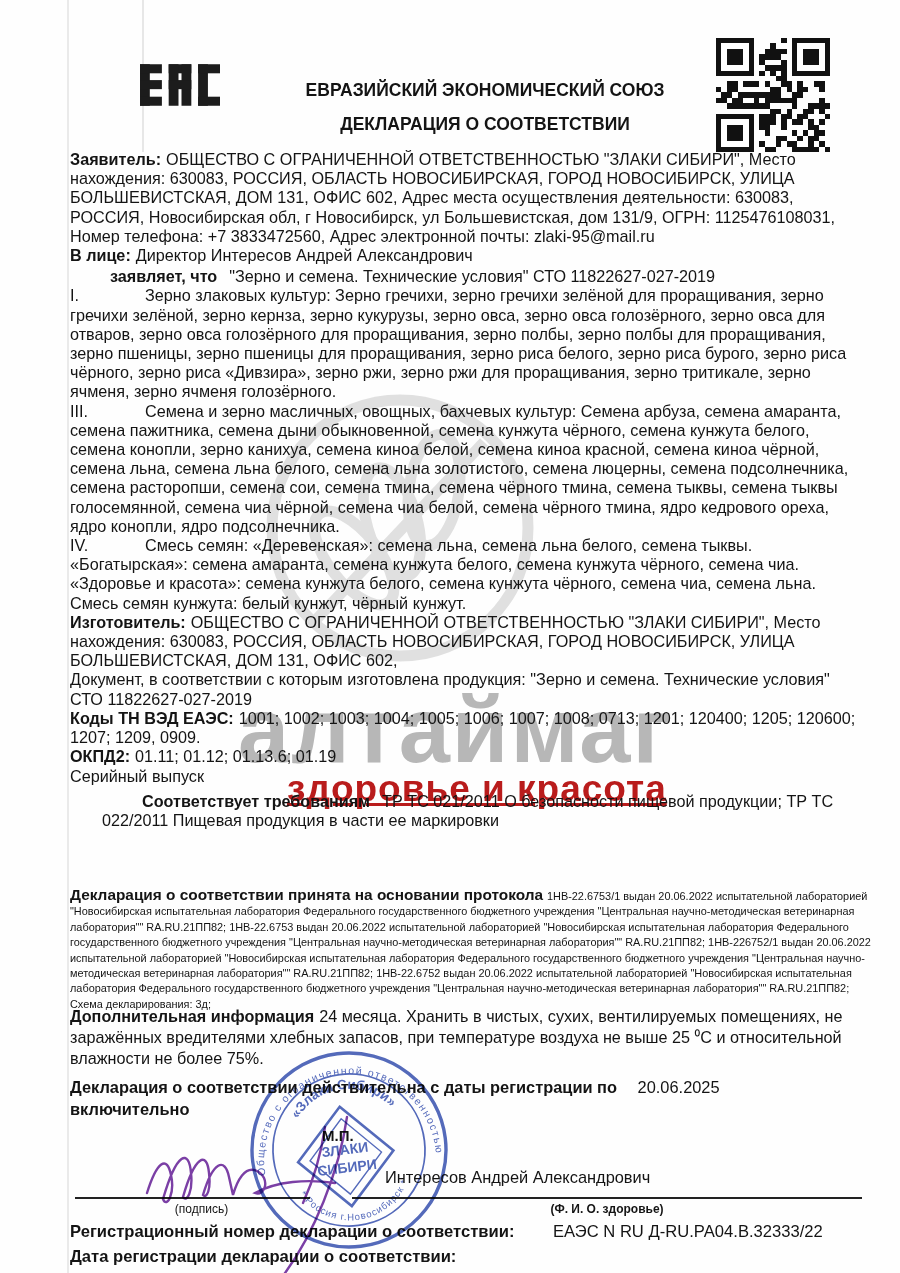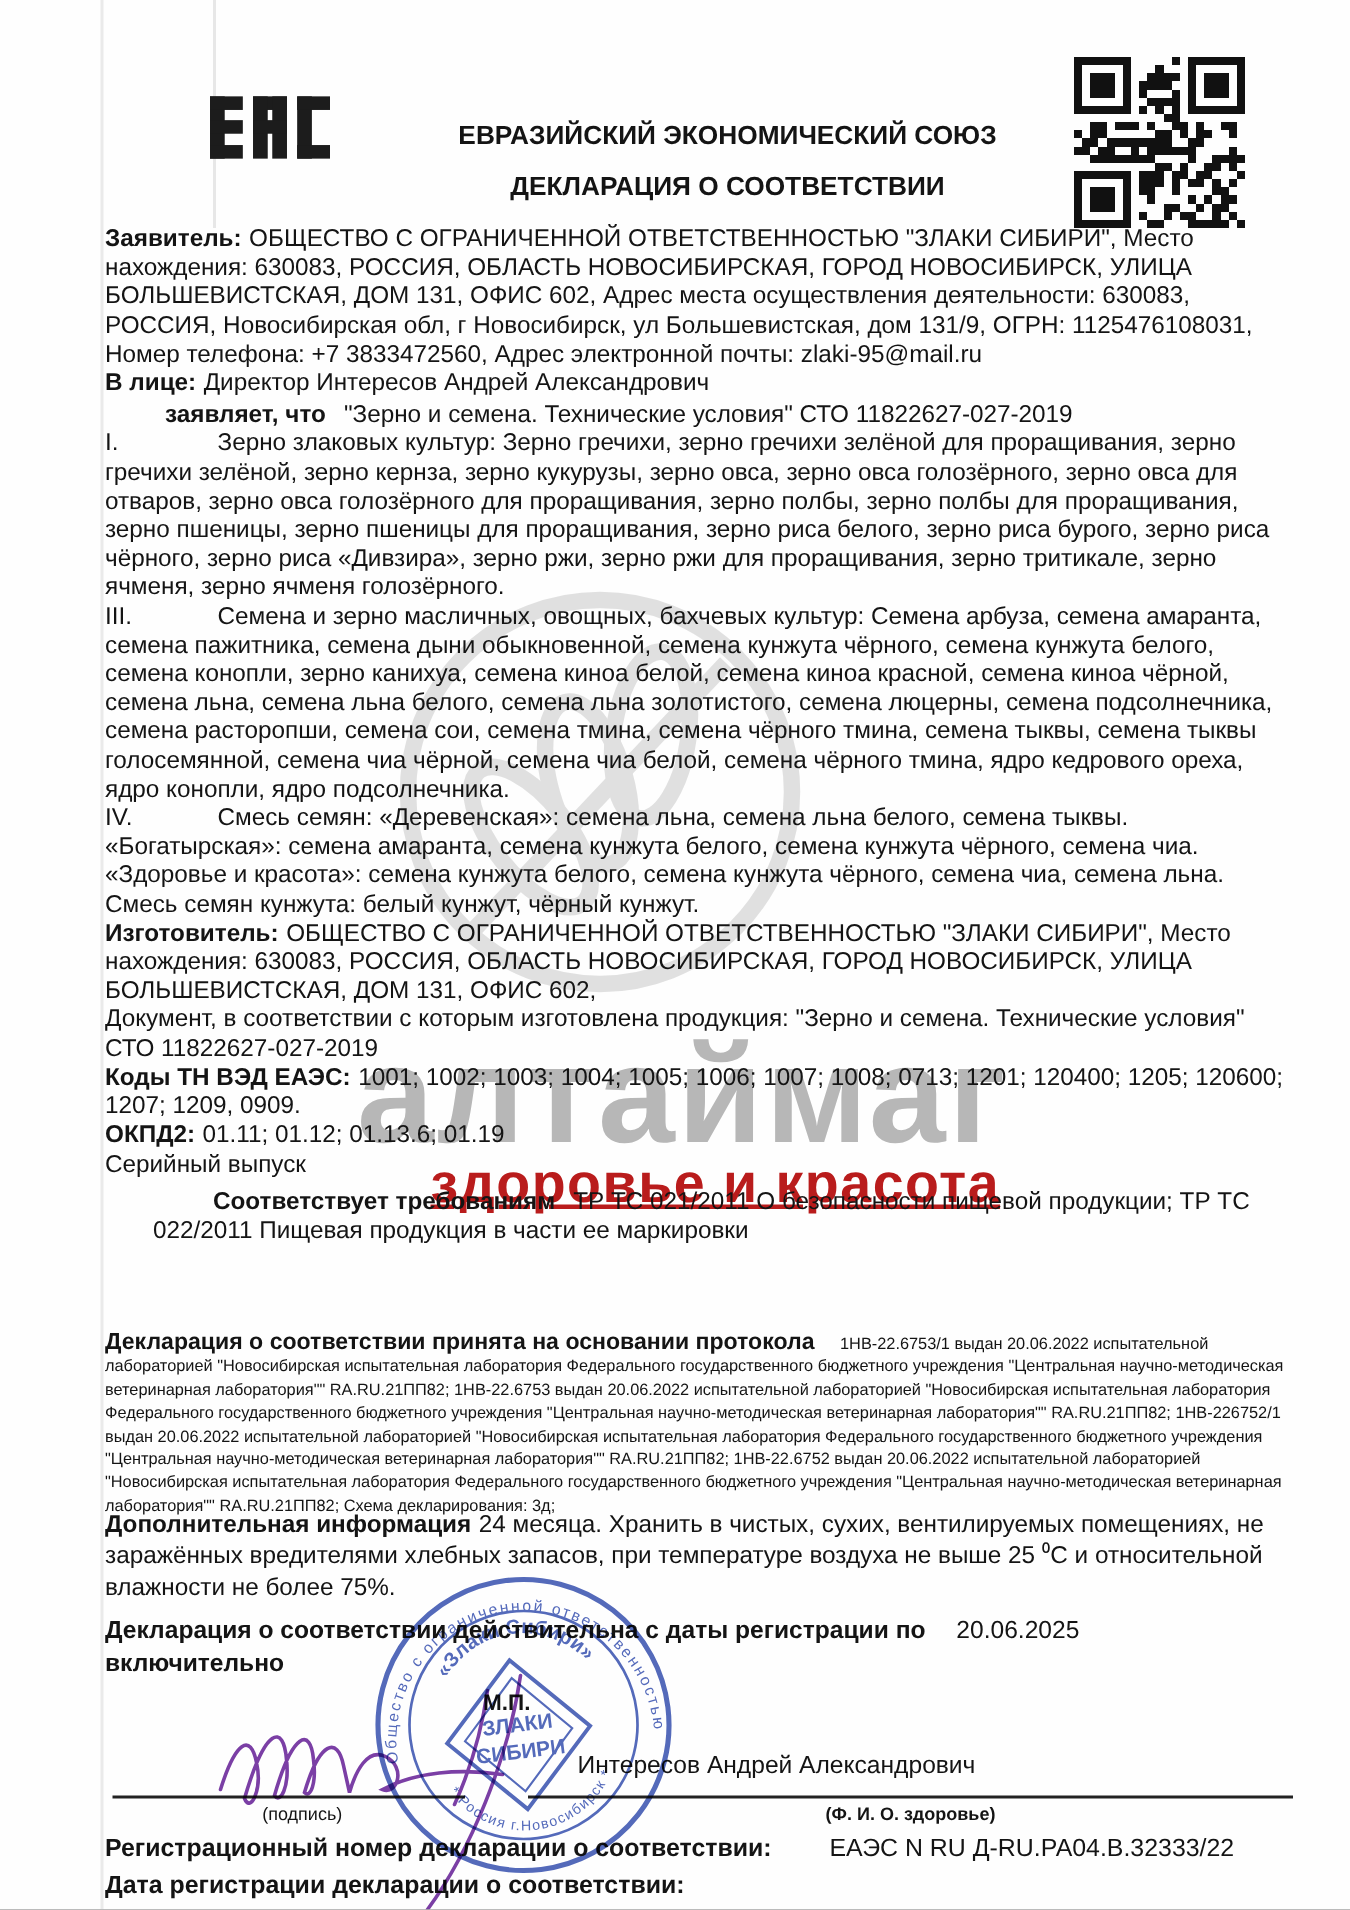--- a/index.html
+++ b/index.html
@@ -25,21 +25,21 @@
   .flow{position:absolute;left:70px;top:150px;width:796px;font-size:16.2px;line-height:19.2px;z-index:2;}
   .flow p{margin:0;}
   .rn{display:inline-block;width:75px;}
   b.lbl{margin-right:5px;}
   b.mr14{margin-right:12px;margin-left:40px;}
   .pre-gap{margin-top:2px !important;}
   .gap6{margin-top:6px !important;padding-left:32px;}
 
   .abs{position:absolute;z-index:2;}
   .protocol{left:70px;top:886px;width:804px;line-height:13.4px;}
-  .protocol b{font-size:15.4px;line-height:17px;margin-right:17px;}
+  .protocol b{font-size:15.4px;line-height:17px;margin-right:4px;}
   .protocol span{font-size:10.9px;}
   .additional{left:70px;top:1006px;width:800px;font-size:16.2px;line-height:21px;}
   .validity{left:70px;top:1077px;width:800px;font-size:16.4px;line-height:21.5px;font-weight:bold;}
   .validity .dt{font-weight:normal;margin-left:16px;}
 
   
   .mp{left:322px;top:1127px;font-size:15px;font-weight:bold;z-index:2;}
   .sigline1{left:75px;top:1197px;width:235px;border-top:2px solid #222;z-index:2;}
   .sigline2{left:352px;top:1197px;width:510px;border-top:2px solid #222;z-index:2;}
   .podpis{left:84px;top:1202px;width:235px;text-align:center;font-size:12px;z-index:2;}

